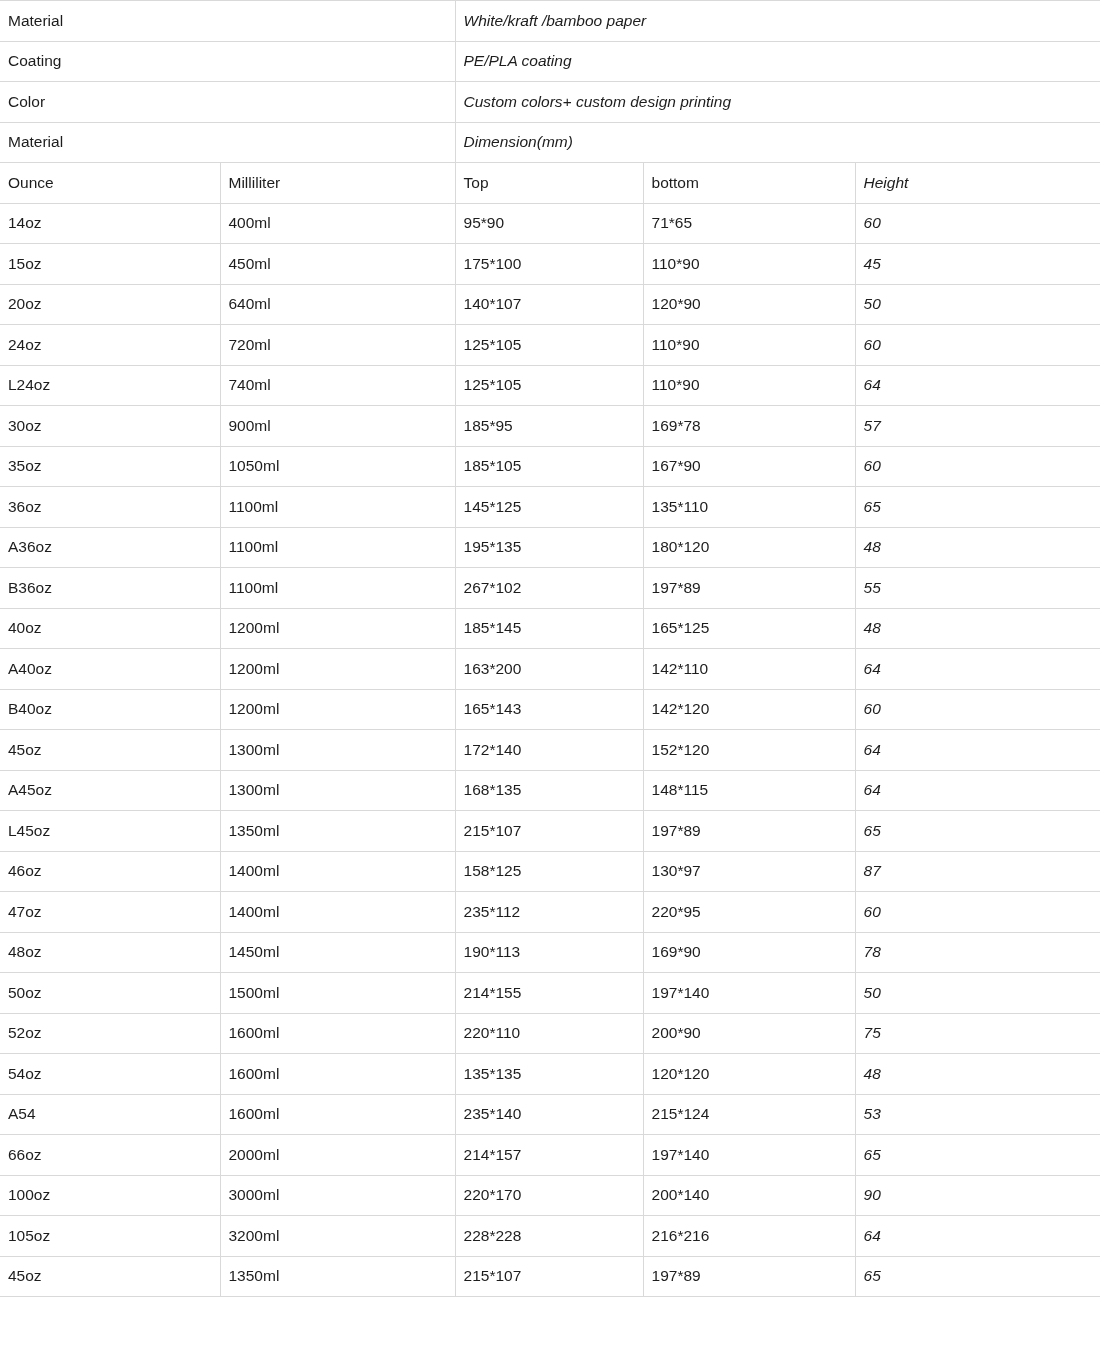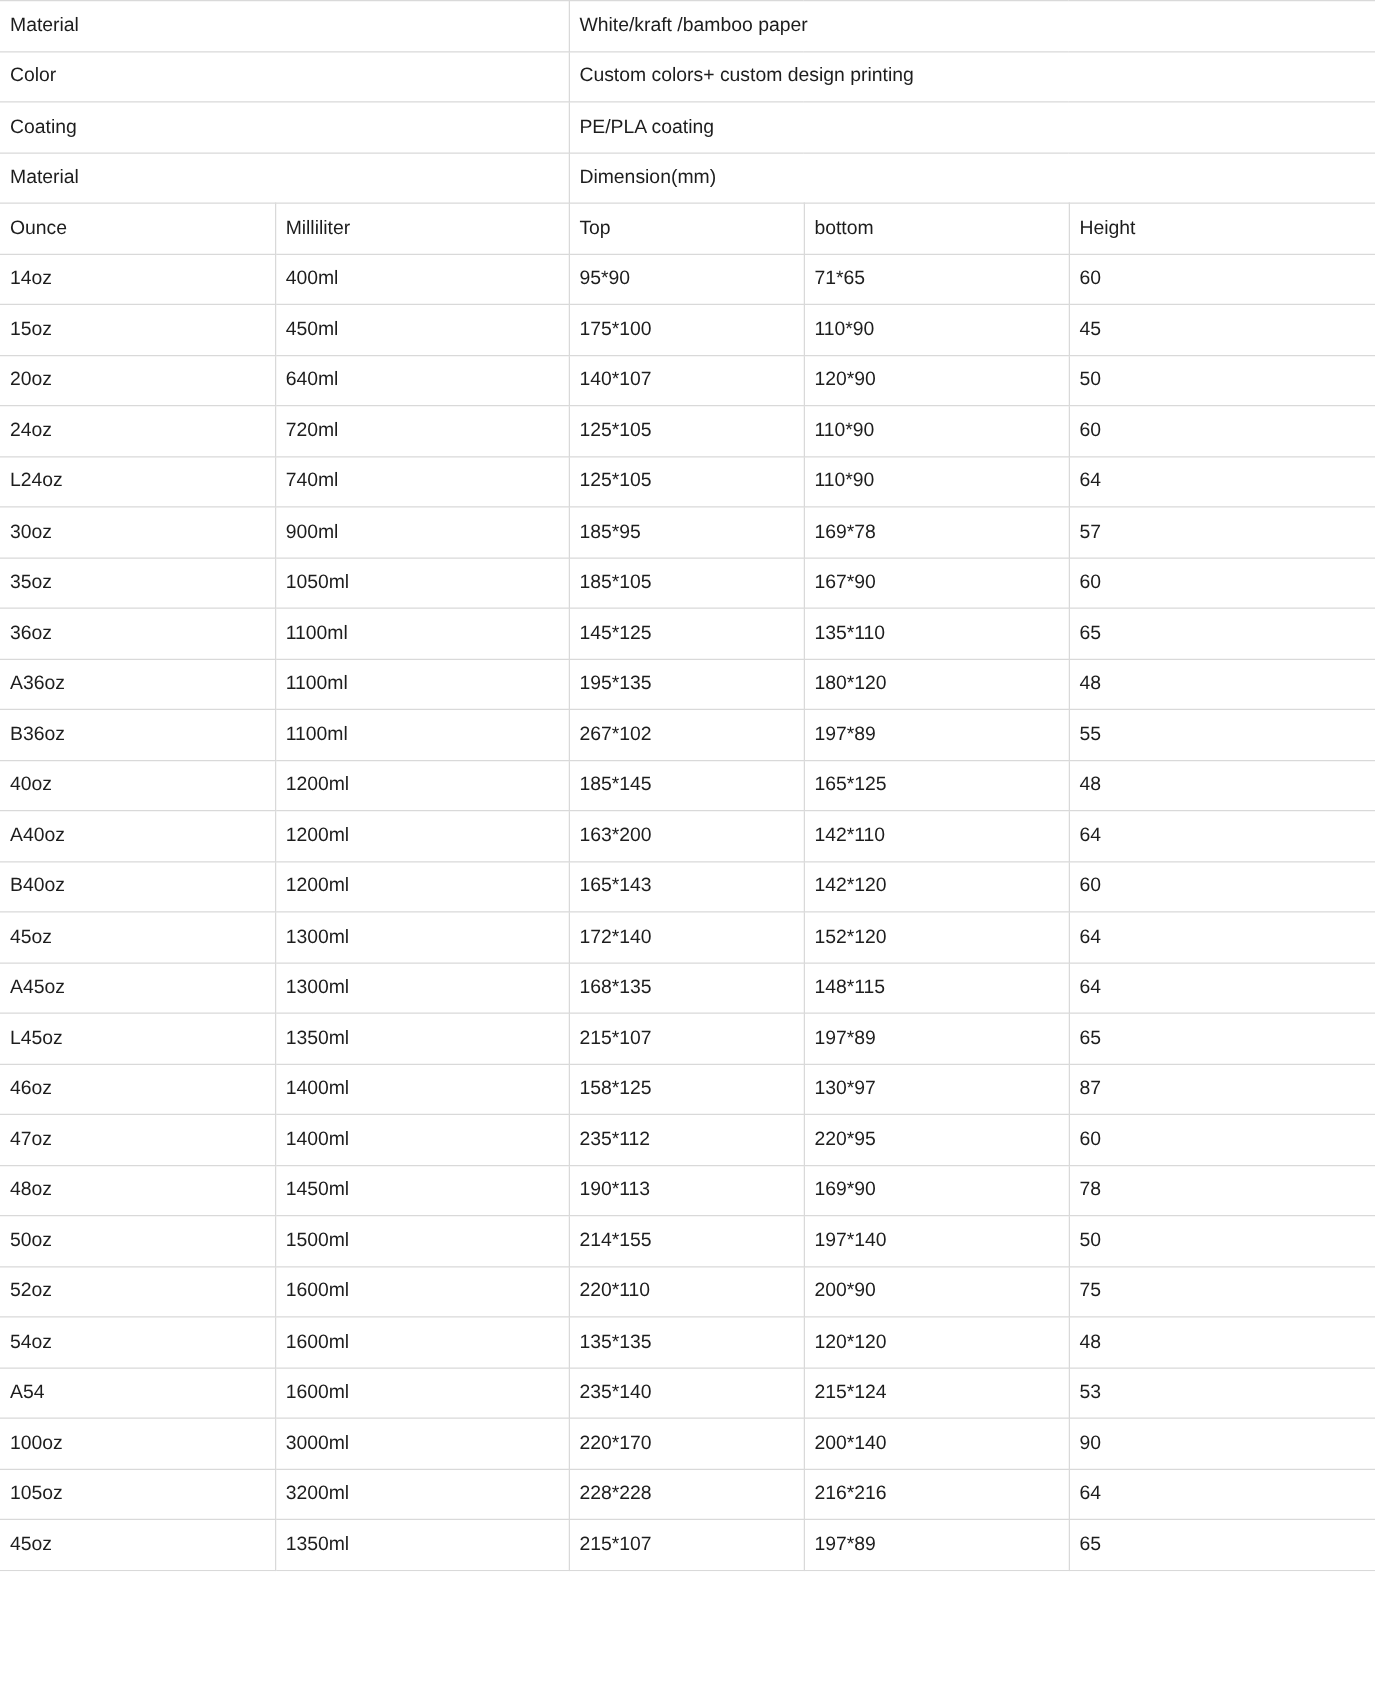--- a/index.html
+++ b/index.html
@@ -25,20 +25,21 @@
     vertical-align: middle;
     font-size: 15.5px;
     line-height: 20px;
     font-weight: 400;
     color: #1d1d1d;
     overflow: hidden;
     white-space: nowrap;
   }
   table.spec-table tr td:last-child {
     border-right: none;
+    font-style: italic;
   }
   table.spec-table tr:first-child td {
     border-top: 1px solid #d9d9d9;
   }
   
   col.c1 { width: 220px; }
   col.c2 { width: 235px; }
   col.c3 { width: 188px; }
   col.c4 { width: 212px; }
   col.c5 { width: 245px; }
@@ -53,26 +54,26 @@
       <col class="c3">
       <col class="c4">
       <col class="c5">
   </colgroup>
   <tbody>
     <tr>
       <td colspan="2">Material</td>
       <td colspan="3">White/kraft /bamboo paper</td>
     </tr>
     <tr>
+      <td colspan="2">Coating</td>
+      <td colspan="3">PE/PLA coating</td>
+    </tr>
+    <tr>
       <td colspan="2">Color</td>
       <td colspan="3">Custom colors+ custom design printing</td>
-    </tr>
-    <tr>
-      <td colspan="2">Coating</td>
-      <td colspan="3">PE/PLA coating</td>
     </tr>
     <tr>
       <td colspan="2">Material</td>
       <td colspan="3">Dimension(mm)</td>
     </tr>
     <tr>
       <td>Ounce</td>
       <td>Milliliter</td>
       <td>Top</td>
       <td>bottom</td>
@@ -235,20 +236,27 @@
         <td>48</td>
       </tr>
       <tr>
         <td>A54</td>
         <td>1600ml</td>
         <td>235*140</td>
         <td>215*124</td>
         <td>53</td>
       </tr>
       <tr>
+        <td>66oz</td>
+        <td>2000ml</td>
+        <td>214*157</td>
+        <td>197*140</td>
+        <td>65</td>
+      </tr>
+      <tr>
         <td>100oz</td>
         <td>3000ml</td>
         <td>220*170</td>
         <td>200*140</td>
         <td>90</td>
       </tr>
       <tr>
         <td>105oz</td>
         <td>3200ml</td>
         <td>228*228</td>

